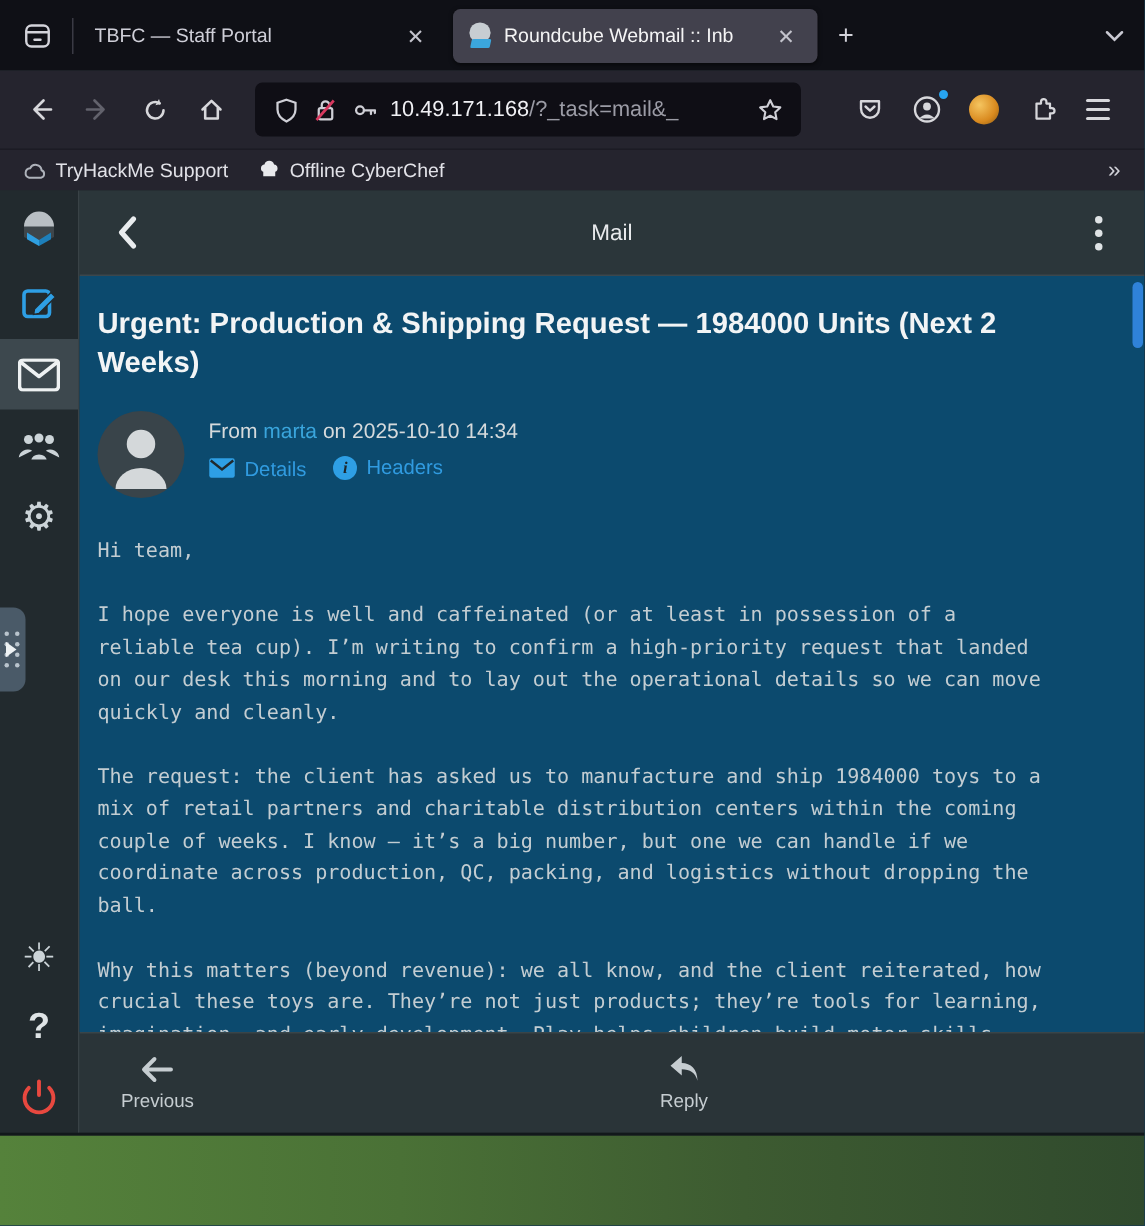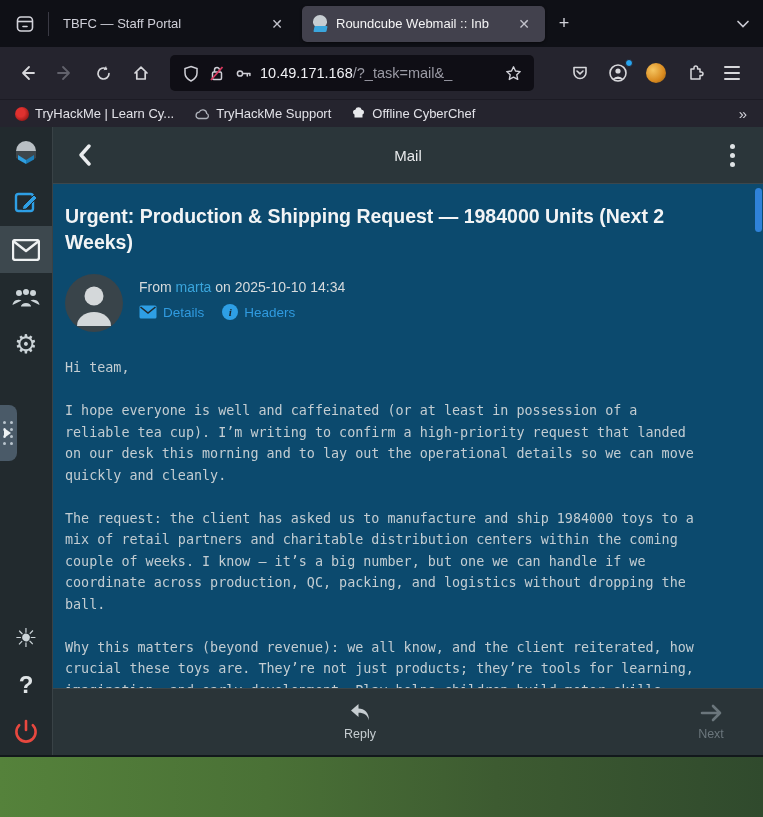--- a/index.html
+++ b/index.html
@@ -89,21 +89,21 @@
   .scroll-thumb { position:absolute; right:1px; top:4px; width:7px; height:44px;
     border-radius:4px; background:#2f82d9; }
   .subject { margin-top:19px; font-size:19.5px; line-height:26px; font-weight:bold; color:#f2f4f5; padding-right:20px; }
   .msg-head { display:flex; margin-top:19px; }
   .avatar { width:58px; height:58px; border-radius:50%; background:#39444a; overflow:hidden;
     display:flex; align-items:center; justify-content:center; flex:none; }
   .msg-meta { margin-left:16px; padding-top:5px; }
   .fromline { font-size:14px; color:#d6dadc; }
   .fromline .link { color:#3aa5dc; }
   .msg-actions { display:flex; align-items:center; margin-top:9px; gap:18px; }
-  .action { display:flex; align-items:center; gap:6px; font-size:13.5px; color:#309be0; }
+  .action { display:flex; gap:6px; font-size:13.5px; color:#309be0; }
   .info-badge { width:16px; height:16px; border-radius:50%; background:#2e9fe5; color:#1c2529;
     font-size:11px; font-weight:bold; display:flex; align-items:center; justify-content:center;
     font-family:"Liberation Serif", serif; font-style:italic; }
   .body-text { margin-top:25px; font-family:"DejaVu Sans Mono", monospace; font-size:13.4px;
     line-height:21.5px; color:#c3cdd2; white-space:pre-wrap; }
 
   .rc-footer { height:67px; background:#2a3438; border-top:1px solid #394549; flex:none;
     display:flex; align-items:stretch; padding:0 4px; }
   .fbtn { display:flex; flex-direction:column; align-items:center; justify-content:center;
     gap:5px; color:#c6cdd1; font-size:12.5px; width:96px; }
@@ -229,26 +229,20 @@
           <span class="hamburger">
               <span></span>
               <span></span>
               <span></span>
             </span>
         </div>
       </div>
     </div>
 
     <div class="bookmarks">
-      <div class="bm">
-        <span class="bm-ico">
-            <span class="thm-logo"></span>
-          </span>
-        <span>TryHackMe | Learn Cy...</span>
-      </div>
       <div class="bm">
         <span class="bm-ico">
           <svg width="16" height="14" viewBox="0 0 16 14">
               <path d="M4.5 11.5 a3.2 3.2 0 0 1 .6-6.3 a4 4 0 0 1 7.6 1.3 a2.6 2.6 0 0 1 -.4 5 z" fill="none" stroke="#aeb2ba" stroke-width="1.3"></path>
             </svg>
         </span>
         <span>TryHackMe Support</span>
       </div>
       <div class="bm">
         <span class="bm-ico">
@@ -383,29 +377,29 @@
 couple of weeks. I know — it’s a big number, but one we can handle if we
 coordinate across production, QC, packing, and logistics without dropping the
 ball.
 
 Why this matters (beyond revenue): we all know, and the client reiterated, how
 crucial these toys are. They’re not just products; they’re tools for learning,
 imagination, and early development. Play helps children build motor skills,</div>
         </div>
 
         <div class="rc-footer">
+          <div class="fbtn">
+            <svg width="22" height="18" viewBox="0 0 22 18">
+                <path d="M9 2 L2 9 L9 16 M2 9 H20" fill="none" stroke="currentColor" stroke-width="2.6" stroke-linecap="round" stroke-linejoin="round"></path>
+              </svg>
+            <span>Previous</span>
+          </div>
           <div class="fbtn reply">
             <svg width="22" height="19" viewBox="0 0 22 19">
                 <path d="M9.5 1 L2 7.5 L9.5 14 V9.8 C15 9.8 18.5 12 20 17.5 C20 9.5 15.5 5.8 9.5 5.6 Z" fill="currentColor"></path>
               </svg>
             <span>Reply</span>
           </div>
-          <div class="fbtn dim">
-            <svg width="22" height="18" viewBox="0 0 22 18">
-                <path d="M13 2 L20 9 L13 16 M20 9 H2" fill="none" stroke="currentColor" stroke-width="2.6" stroke-linecap="round" stroke-linejoin="round"></path>
-              </svg>
-            <span>Next</span>
-          </div>
         </div>
       </div>
     </div>
   </div>
 </div>
 
 </body></html>

